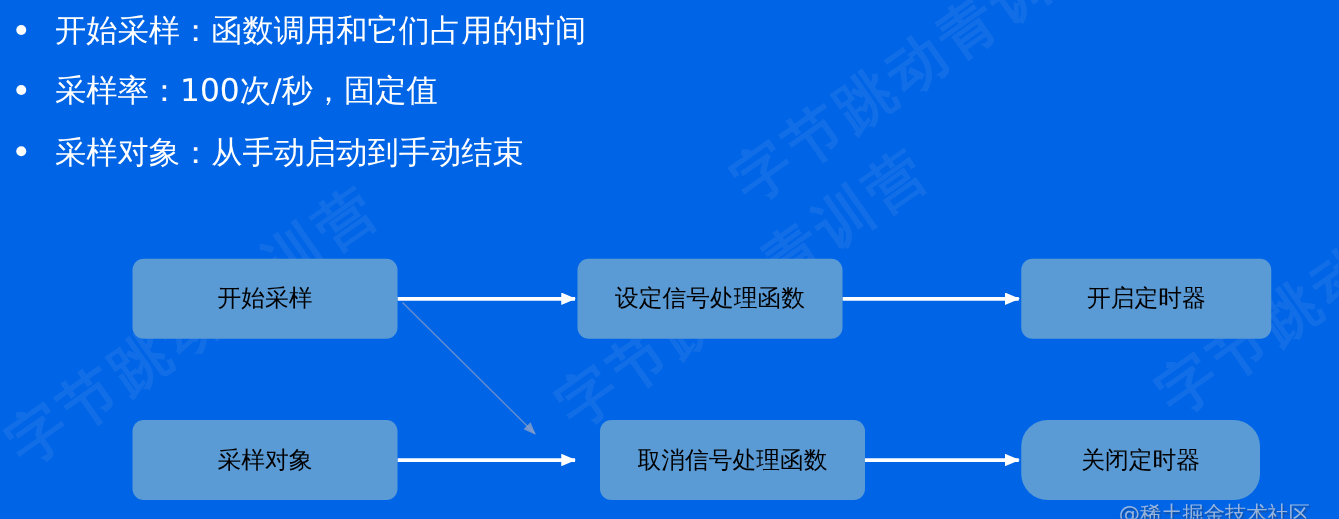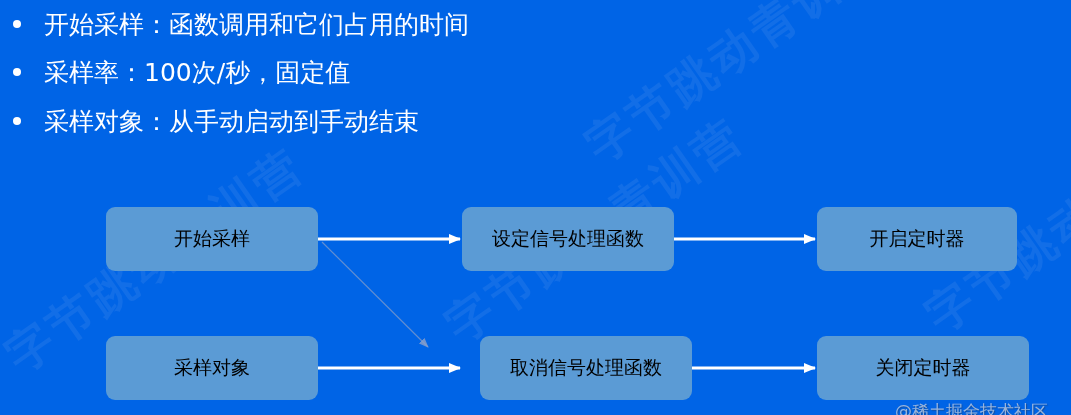--- a/index.html
+++ b/index.html
@@ -74,15 +74,15 @@
   <line x1="318" y1="368" x2="460" y2="368" stroke="#ffffff" stroke-width="3" marker-end="url(#ah)"></line>
   <line x1="674" y1="368" x2="815" y2="368" stroke="#ffffff" stroke-width="3" marker-end="url(#ah)"></line>
   <line x1="322" y1="242" x2="428" y2="347" stroke="rgba(140,160,200,0.7)" stroke-width="1.2" marker-end="url(#ahf)"></line>
 </svg>
 
 <div class="node" style="left:106px; top:207px; width:212px; height:64px;">开始采样</div>
 <div class="node" style="left:462px; top:207px; width:212px; height:64px;">设定信号处理函数</div>
 <div class="node" style="left:817px; top:207px; width:200px; height:64px;">开启定时器</div>
 <div class="node" style="left:106px; top:336px; width:212px; height:64px;">采样对象</div>
 <div class="node" style="left:462px; top:336px; width:212px; height:64px;margin-left:18px;">取消信号处理函数</div>
-<div class="node" style="left:817px; top:336px; width:212px; height:64px;">关闭定时器</div>
+<div class="node" style="left:817px; top:336px; width:191px; height:64px;border-radius:21px;">关闭定时器</div>
 
 <div class="credit">@稀土掘金技术社区</div>
 
 </body></html>

